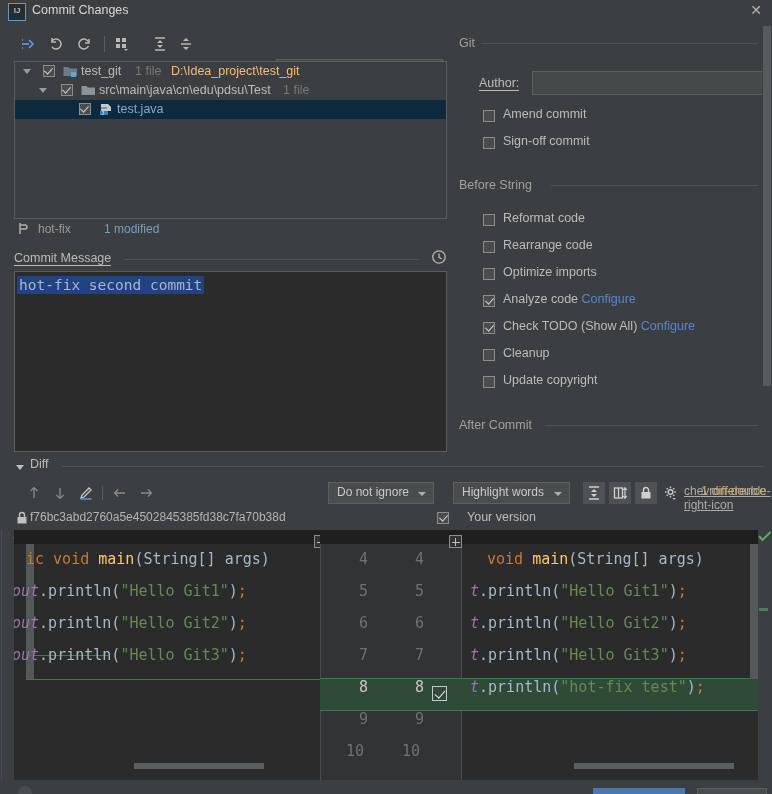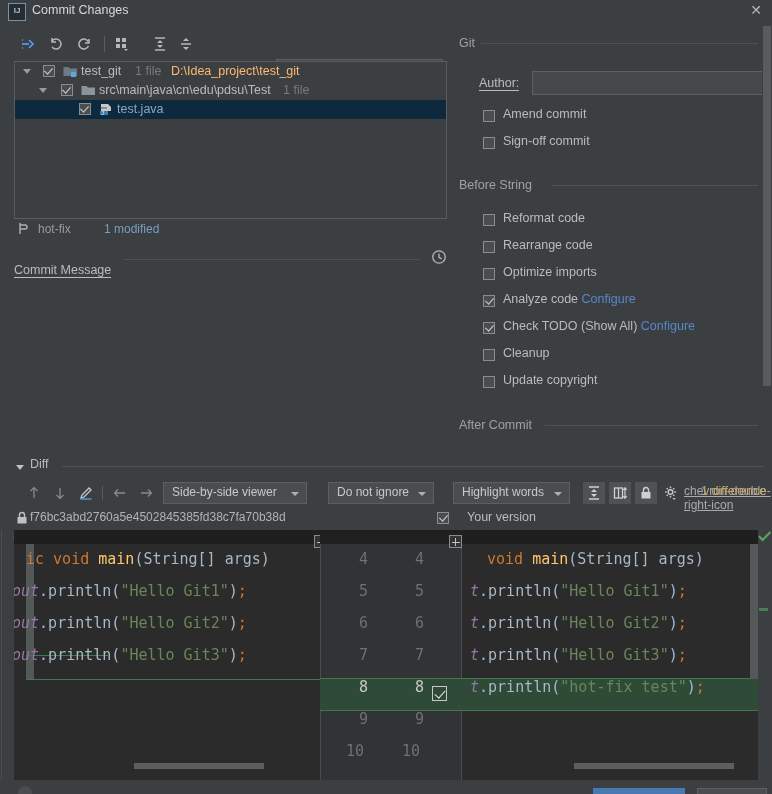--- a/index.html
+++ b/index.html
@@ -50,21 +50,21 @@
   .tmeta{position:absolute;color:#787878;}
   .tpath{position:absolute;color:#fdba74;}
 
   
   .branchbar{position:absolute;left:14px;top:219px;width:433px;height:22px;}
   .br-name{position:absolute;left:24px;top:3px;font-size:12px;color:#9a9a9a;}
   .br-mod{position:absolute;left:90px;top:3px;font-size:12px;color:#7a9cbd;}
 
   
   .cm-head{position:absolute;left:14px;top:251px;width:433px;height:16px;}
-  .cm-title{position:absolute;left:0;top:12px;font-size:12.5px;color:#bbb;}
+  .cm-title{position:absolute;left:0;top:0;font-size:12.5px;color:#bbb;}
   .cm-title u{text-decoration:none;border-bottom:1px solid #bbb;}
   .cm-line{position:absolute;left:110px;right:28px;top:8px;height:1px;background:#4f5254;}
   .cm-clock{position:absolute;right:0;top:-2px;width:16px;height:16px;}
   .cm-box{position:absolute;left:14px;top:271px;width:433px;height:181px;
           background:#2b2b2b;border:1px solid #5a5d5f;box-sizing:border-box;overflow:hidden;}
   .cm-text{position:absolute;left:2px;top:4px;font-family:"DejaVu Sans Mono",monospace;
            font-size:14.5px;color:#a9b7c6;background:#214283;padding:1px 2px;white-space:pre;}
 
   
   .gitpanel{position:absolute;left:455px;top:26px;width:317px;height:430px;overflow:hidden;}
@@ -261,20 +261,23 @@
   <div class="cm-head">
     <span class="cm-title"><u>Commit Message</u></span>
     <span class="cm-line"></span>
     <span class="cm-clock">
       <svg width="16" height="16" viewBox="0 0 16 16">
         <circle cx="8" cy="8" r="6.2" stroke="#b7b7b7" stroke-width="1.3" fill="none"></circle>
         <path d="M8 4.5 v3.8 l2.6 1.6" stroke="#b7b7b7" stroke-width="1.3" fill="none"></path>
       </svg>
     </span>
   </div>
+  <div class="cm-box">
+    <span class="cm-text">hot-fix second commit</span>
+  </div>
 
   <div class="gitpanel">
     <div class="grp" style="top:10px">Git</div>
     <div class="grp-line" style="left:26px;right:14px;top:17px"></div>
 
     <div class="author-lb"><u>Author:</u></div>
     <input class="author-in" value="" style="">
 
     <div class="gcb" style="left:28px;top:82px">
       <span class="bx"></span>
@@ -357,24 +360,20 @@
     <span class="dt-sep" style="left:102px"></span>
     <span class="dt-ico" style="left:108px">
       <svg width="16" height="16" viewBox="0 0 16 16" style="margin:4px auto;display:block">
         <path d="M13 8 H3 M6 4.5 L2.6 8 L6 11.5" stroke="#8a8a8a" stroke-width="1.3" fill="none"></path>
       </svg>
     </span>
     <span class="dt-ico" style="left:134px">
       <svg width="16" height="16" viewBox="0 0 16 16" style="margin:4px auto;display:block">
         <path d="M3 8 H13 M10 4.5 L13.4 8 L10 11.5" stroke="#8a8a8a" stroke-width="1.3" fill="none"></path>
       </svg>
-    </span>
-    <span class="dt-combo" style="left:163px;width:144px">
-      <span>Side-by-side viewer</span>
-      <i></i>
     </span>
     <span class="dt-combo" style="left:328px;width:106px">
       <span>Do not ignore</span>
       <i></i>
     </span>
     <span class="dt-combo" style="left:453px;width:117px">
       <span>Highlight words</span>
       <i></i>
     </span>
     <span class="dt-sq" style="left:583px">

